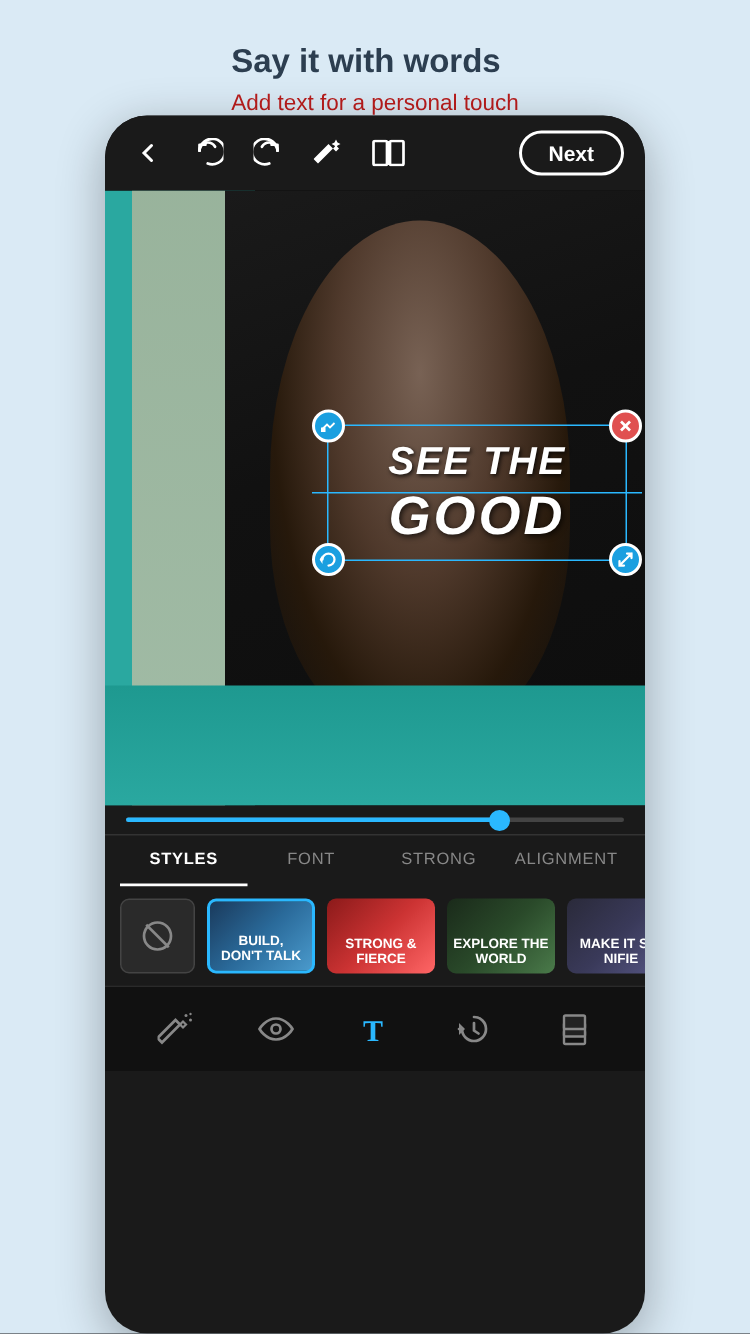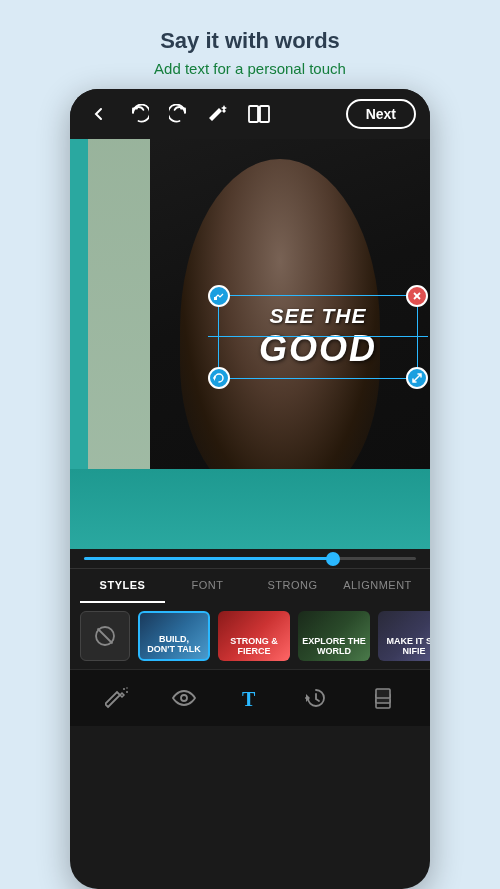--- a/index.html
+++ b/index.html
@@ -8,34 +8,34 @@
       height: 889px;
       background: #daeaf5;
       font-family: -apple-system, BlinkMacSystemFont, 'Segoe UI', sans-serif;
       display: flex;
       flex-direction: column;
       align-items: center;
       overflow: hidden;
     }
 
     .header-section {
-      text-align: center;
-      padding: 28px 20px 12px;
+      text-align: left;
+      padding: 28px 20px 0;
     }
 
     .header-title {
       font-size: 22px;
       font-weight: 700;
       color: #2c3e50;
       margin-bottom: 6px;
     }
 
     .header-subtitle {
       font-size: 15px;
-      color: #15803d;
+      color: #b91c1c;
       font-weight: 400;
     }
 
     .phone-container {
       width: 360px;
       background: #1a1a1a;
       border-radius: 28px;
       overflow: hidden;
       box-shadow: 0 8px 32px rgba(0,0,0,0.3);
       flex: 1;
@@ -154,21 +154,21 @@
       width: 200px;
     }
 
     .selection-box {
       border: 1.5px solid #2ab8ff;
       padding: 8px 10px;
       position: relative;
     }
 
     .text-see-the {
-      font-size: 21px;
+      font-size: 26px;
       font-weight: 800;
       color: white;
       text-align: center;
       font-style: italic;
       text-shadow: 1px 1px 3px rgba(0,0,0,0.8);
       letter-spacing: 1px;
     }
 
     .text-good {
       font-size: 36px;

